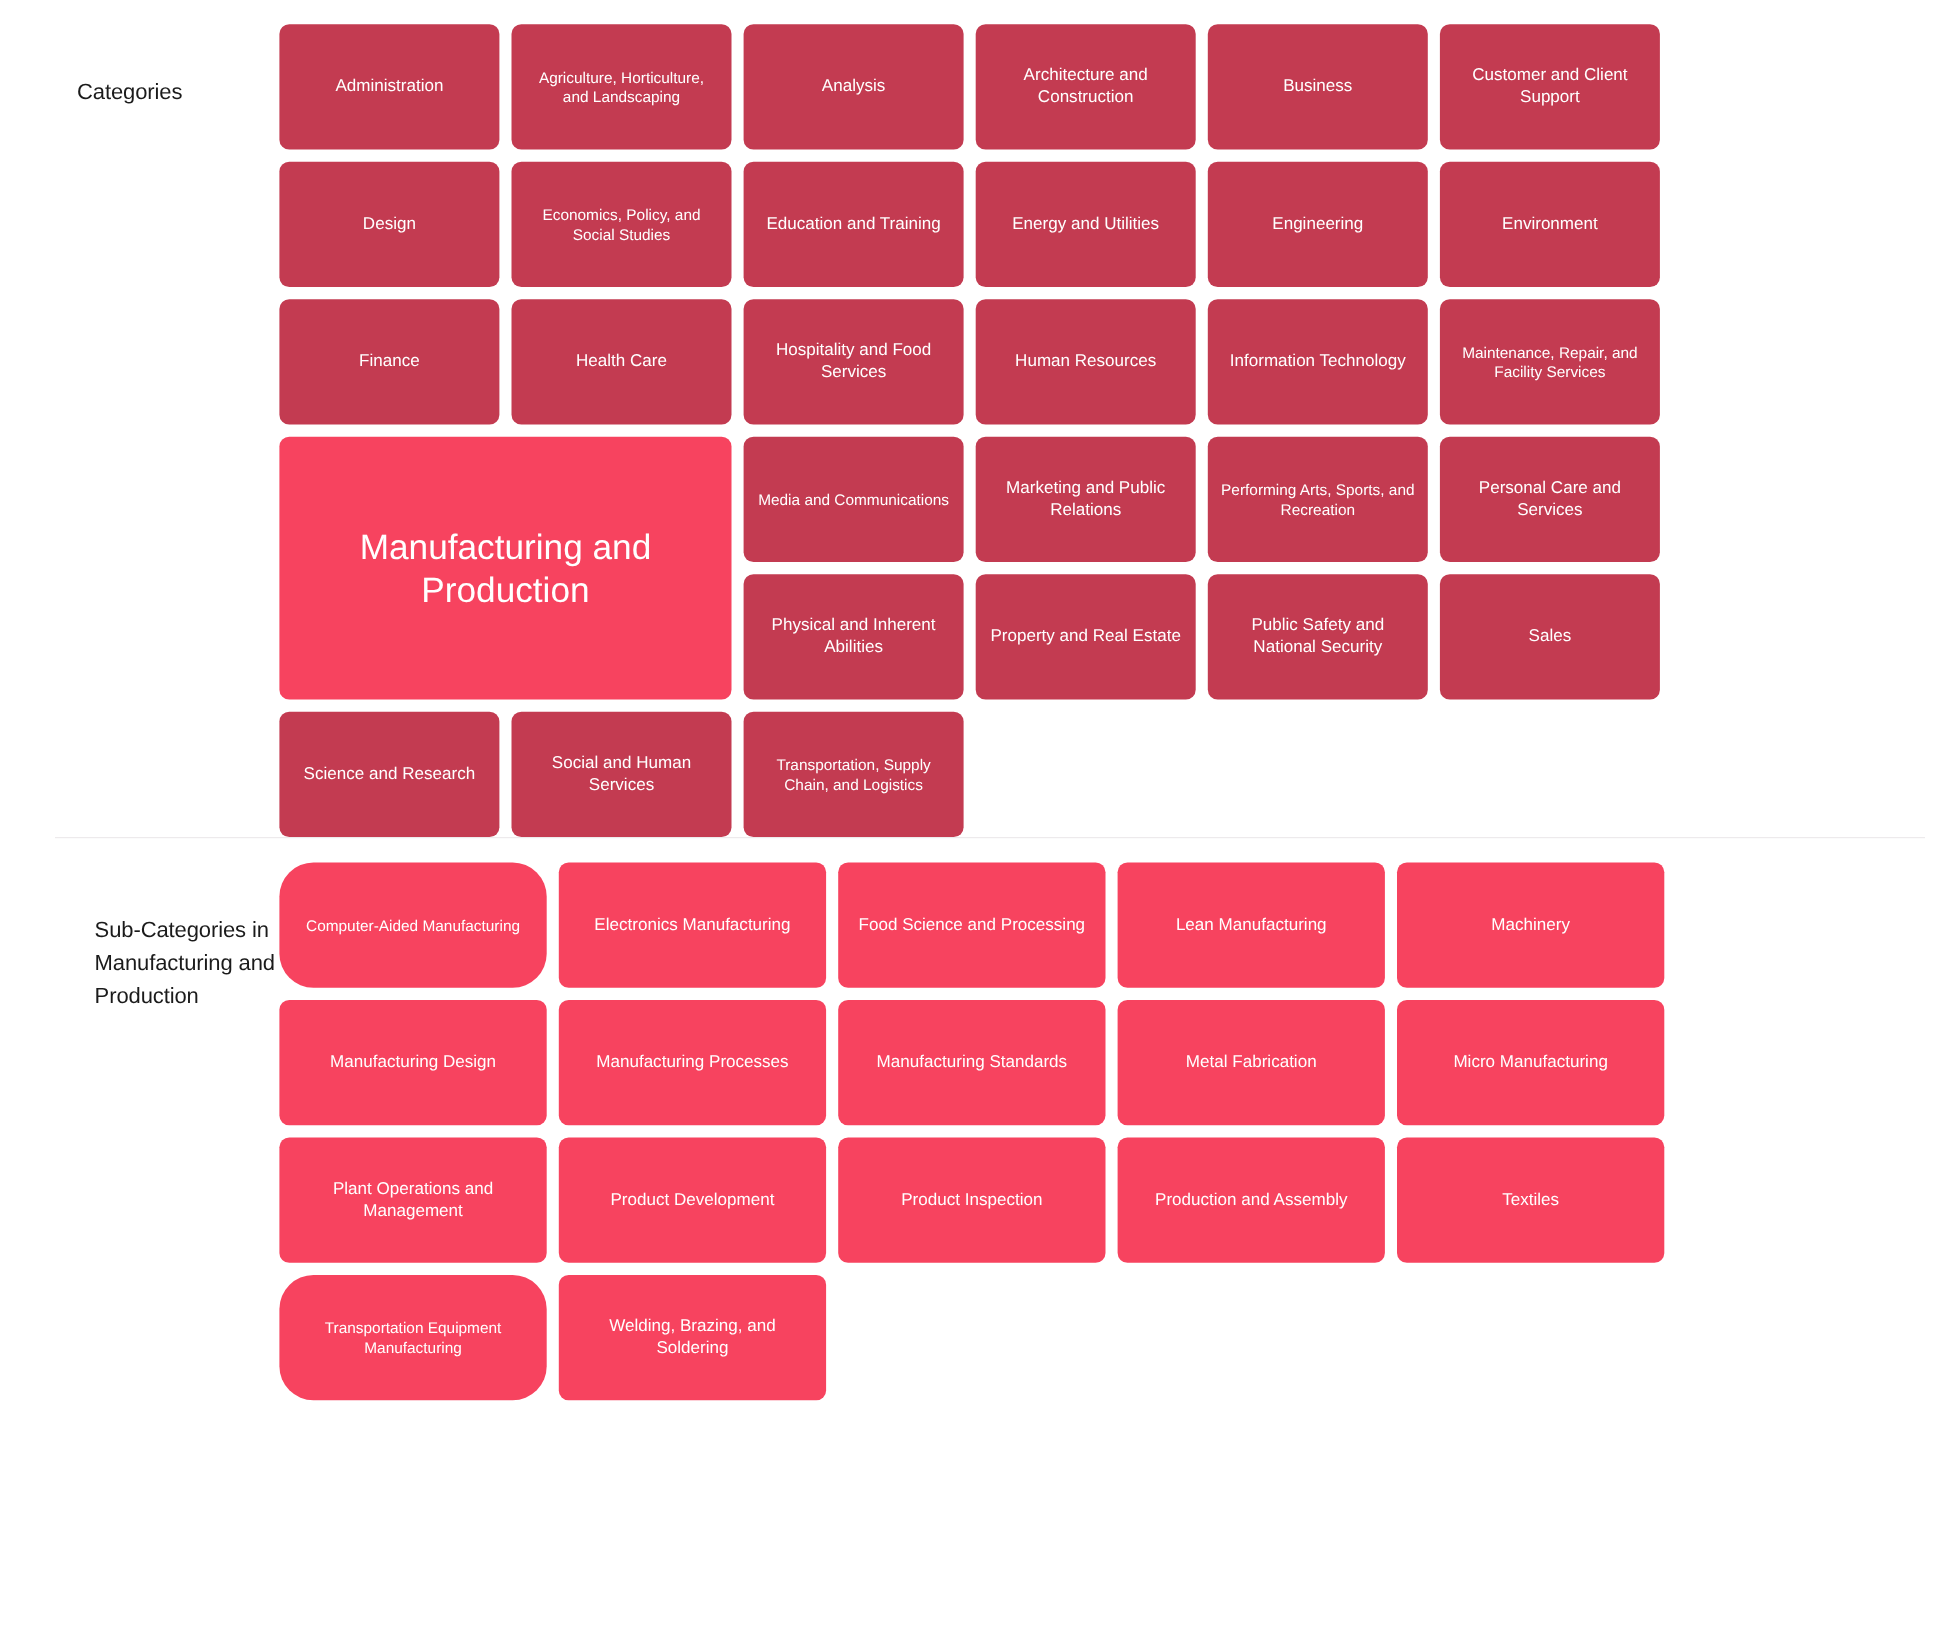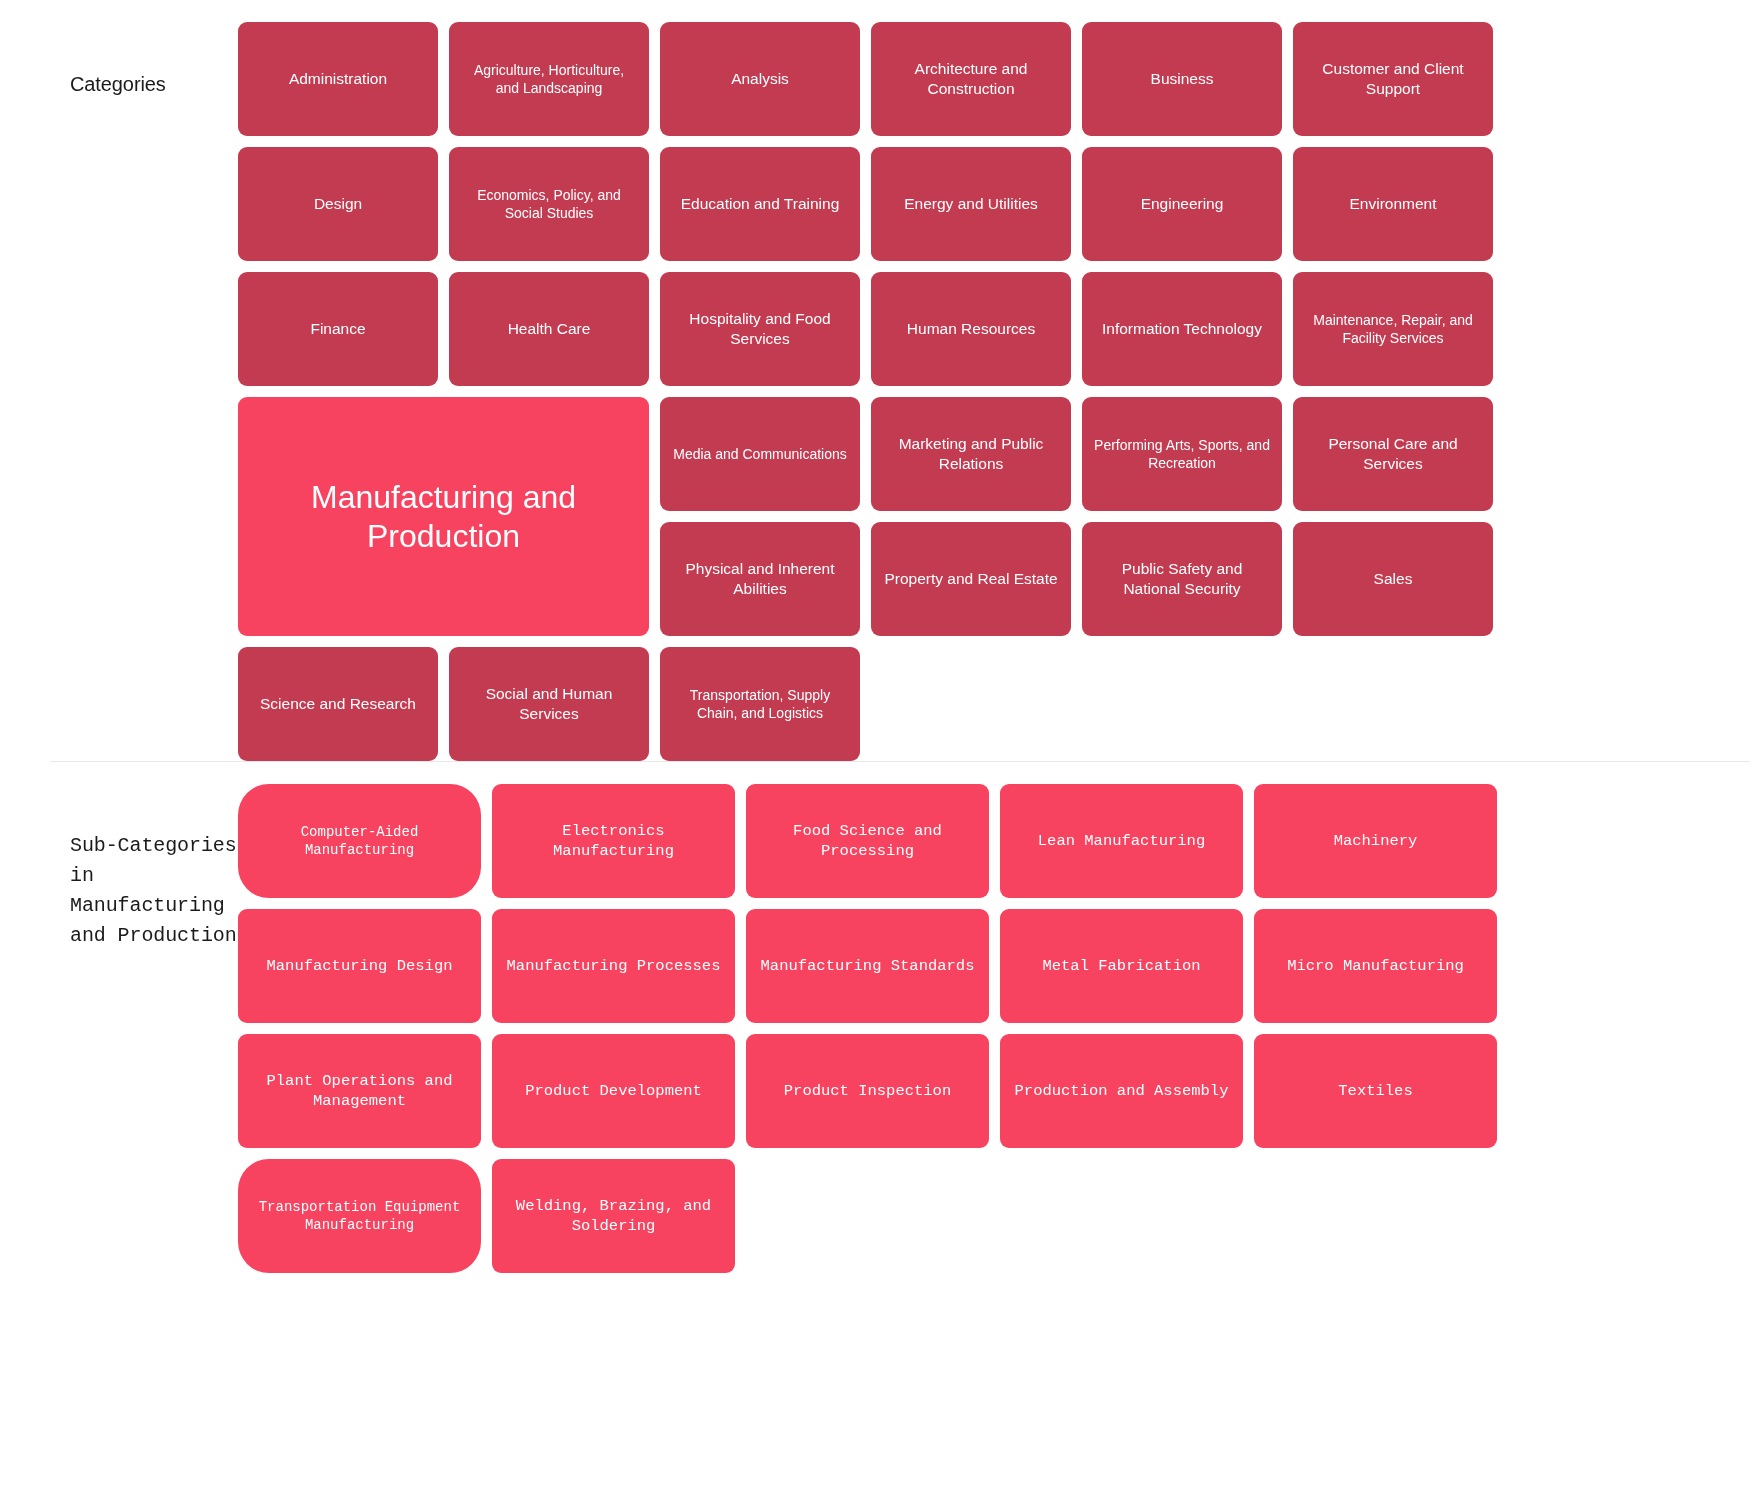--- a/index.html
+++ b/index.html
@@ -23,22 +23,21 @@
     position: relative;
     display: flex;
     align-items: flex-start;
   }
 
   #categories-section {
     padding: 22px 0 0 0;
   }
 
   #subcategories-section {
-    padding: 22px 0 0 0;
-    font-family: Liberation Mono, monospace;
+    padding: 22px 0 0 16px;
   }
 
   .section-label {
     width: 168px;
     flex: 0 0 168px;
     margin-left: 70px;
     color: #1b1b1b;
     font-size: 20px;
     line-height: 30px;
     font-weight: 400;
@@ -57,21 +56,21 @@
 
   
   .grid {
     display: grid;
     gap: 11px;
   }
 
   #categories-grid {
     grid-template-columns: repeat(6, 200px);
     grid-auto-rows: 114px;
-    margin-left: 0px;
+    margin-left: 16px;
   }
 
   #subcategories-grid {
     grid-template-columns: repeat(5, 243px);
     grid-auto-rows: 114px;
     margin-left: 0px;
   }
 
   
   .tile {

